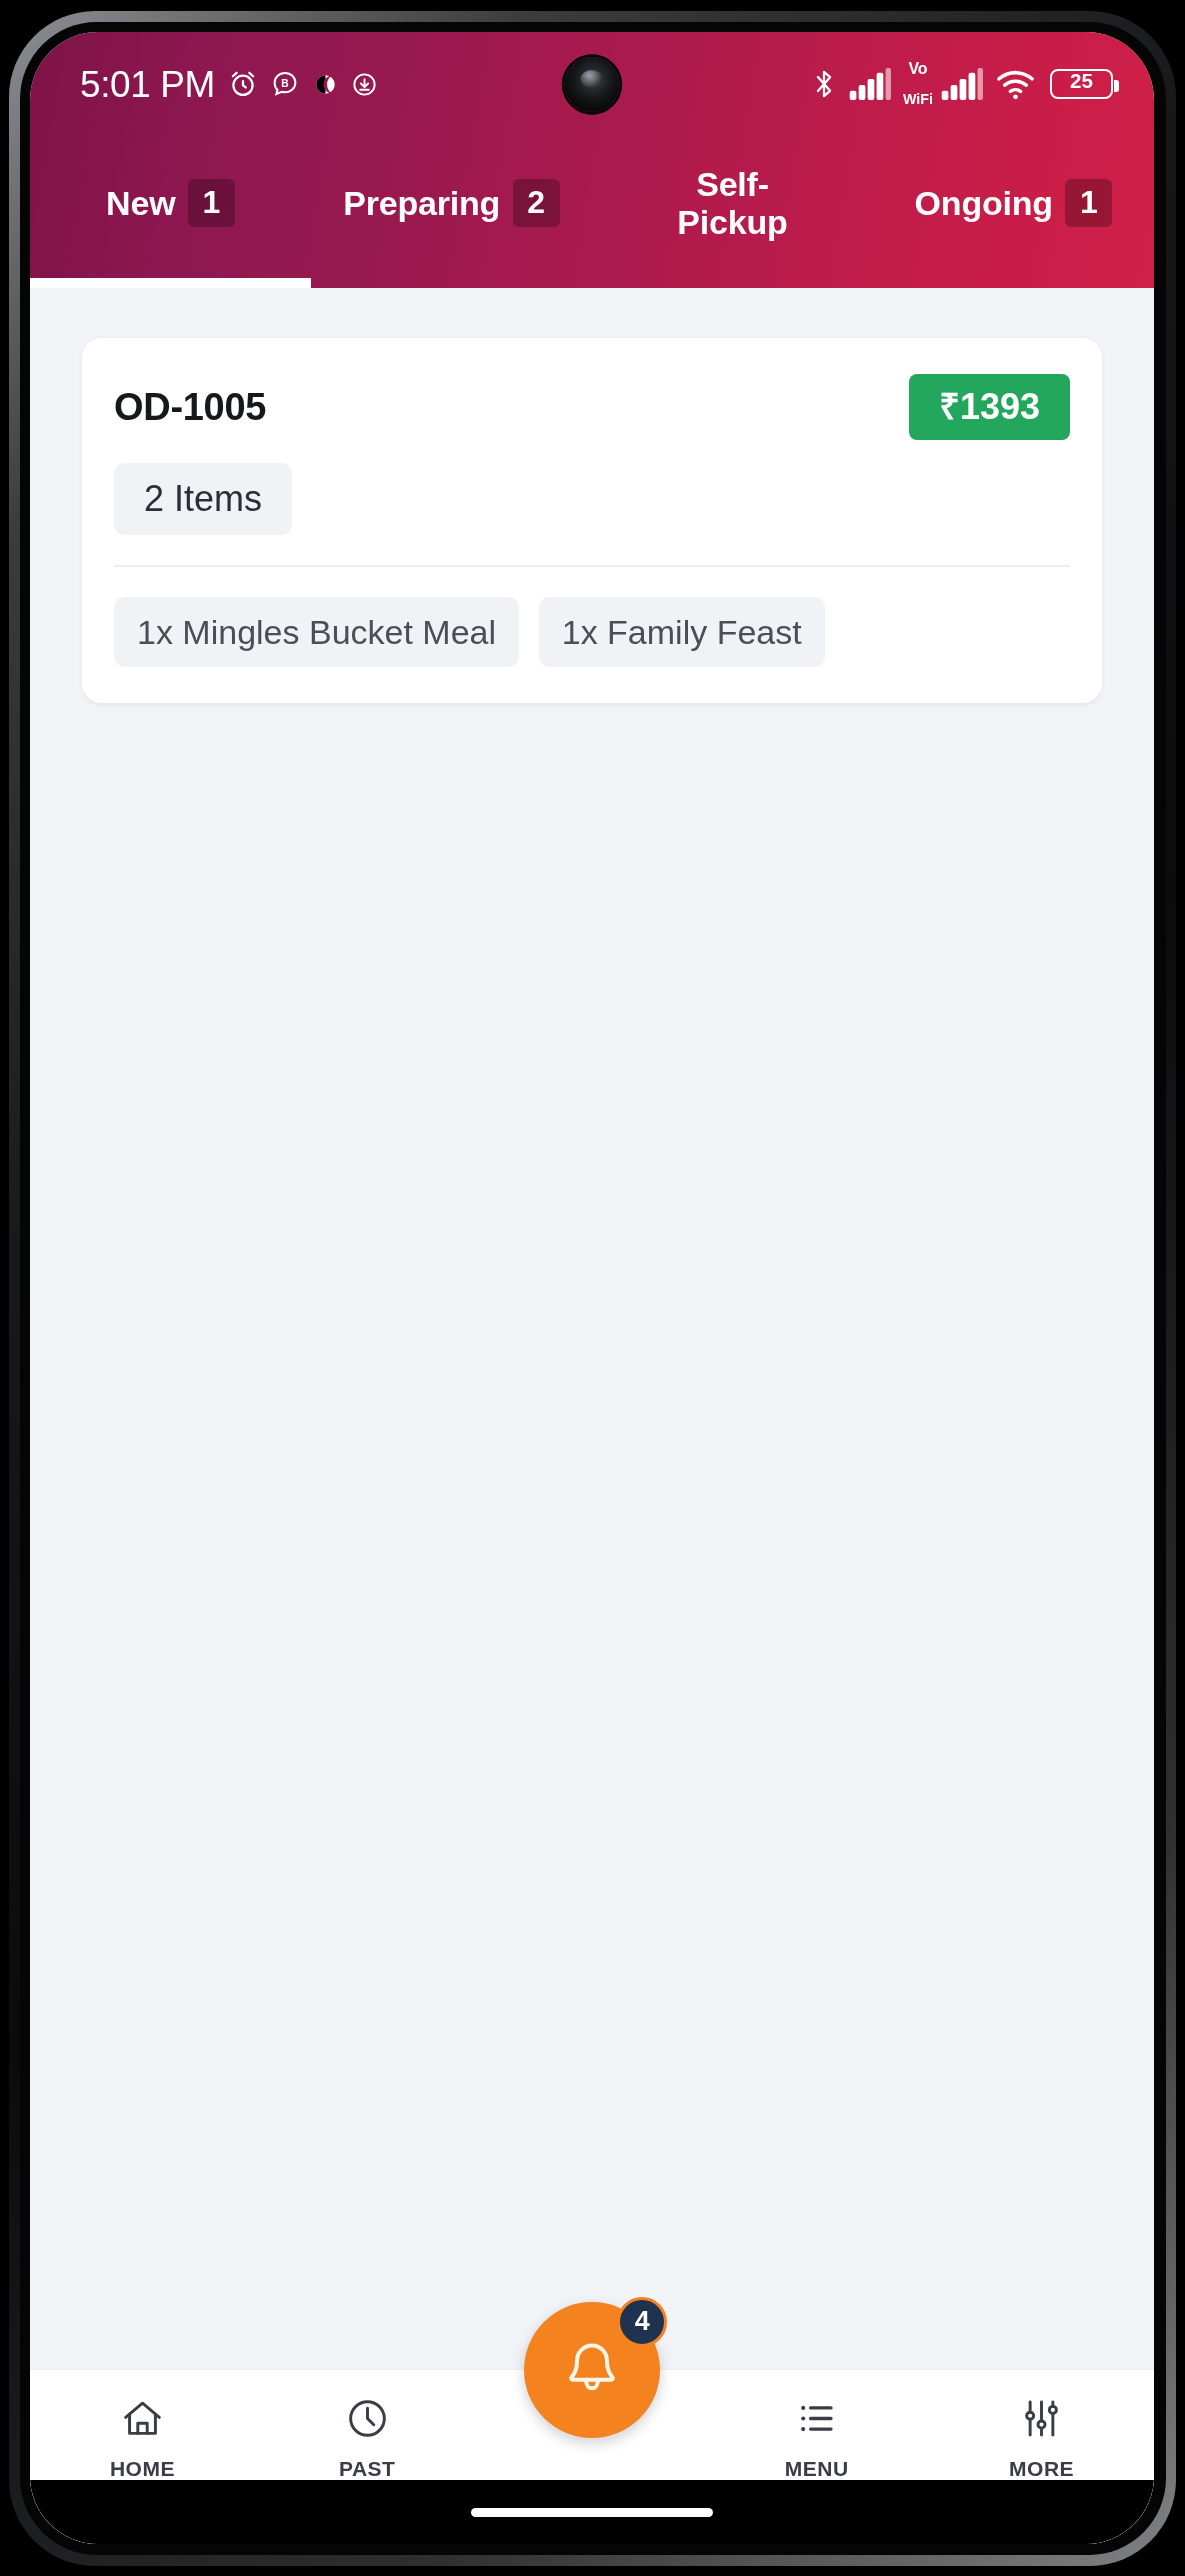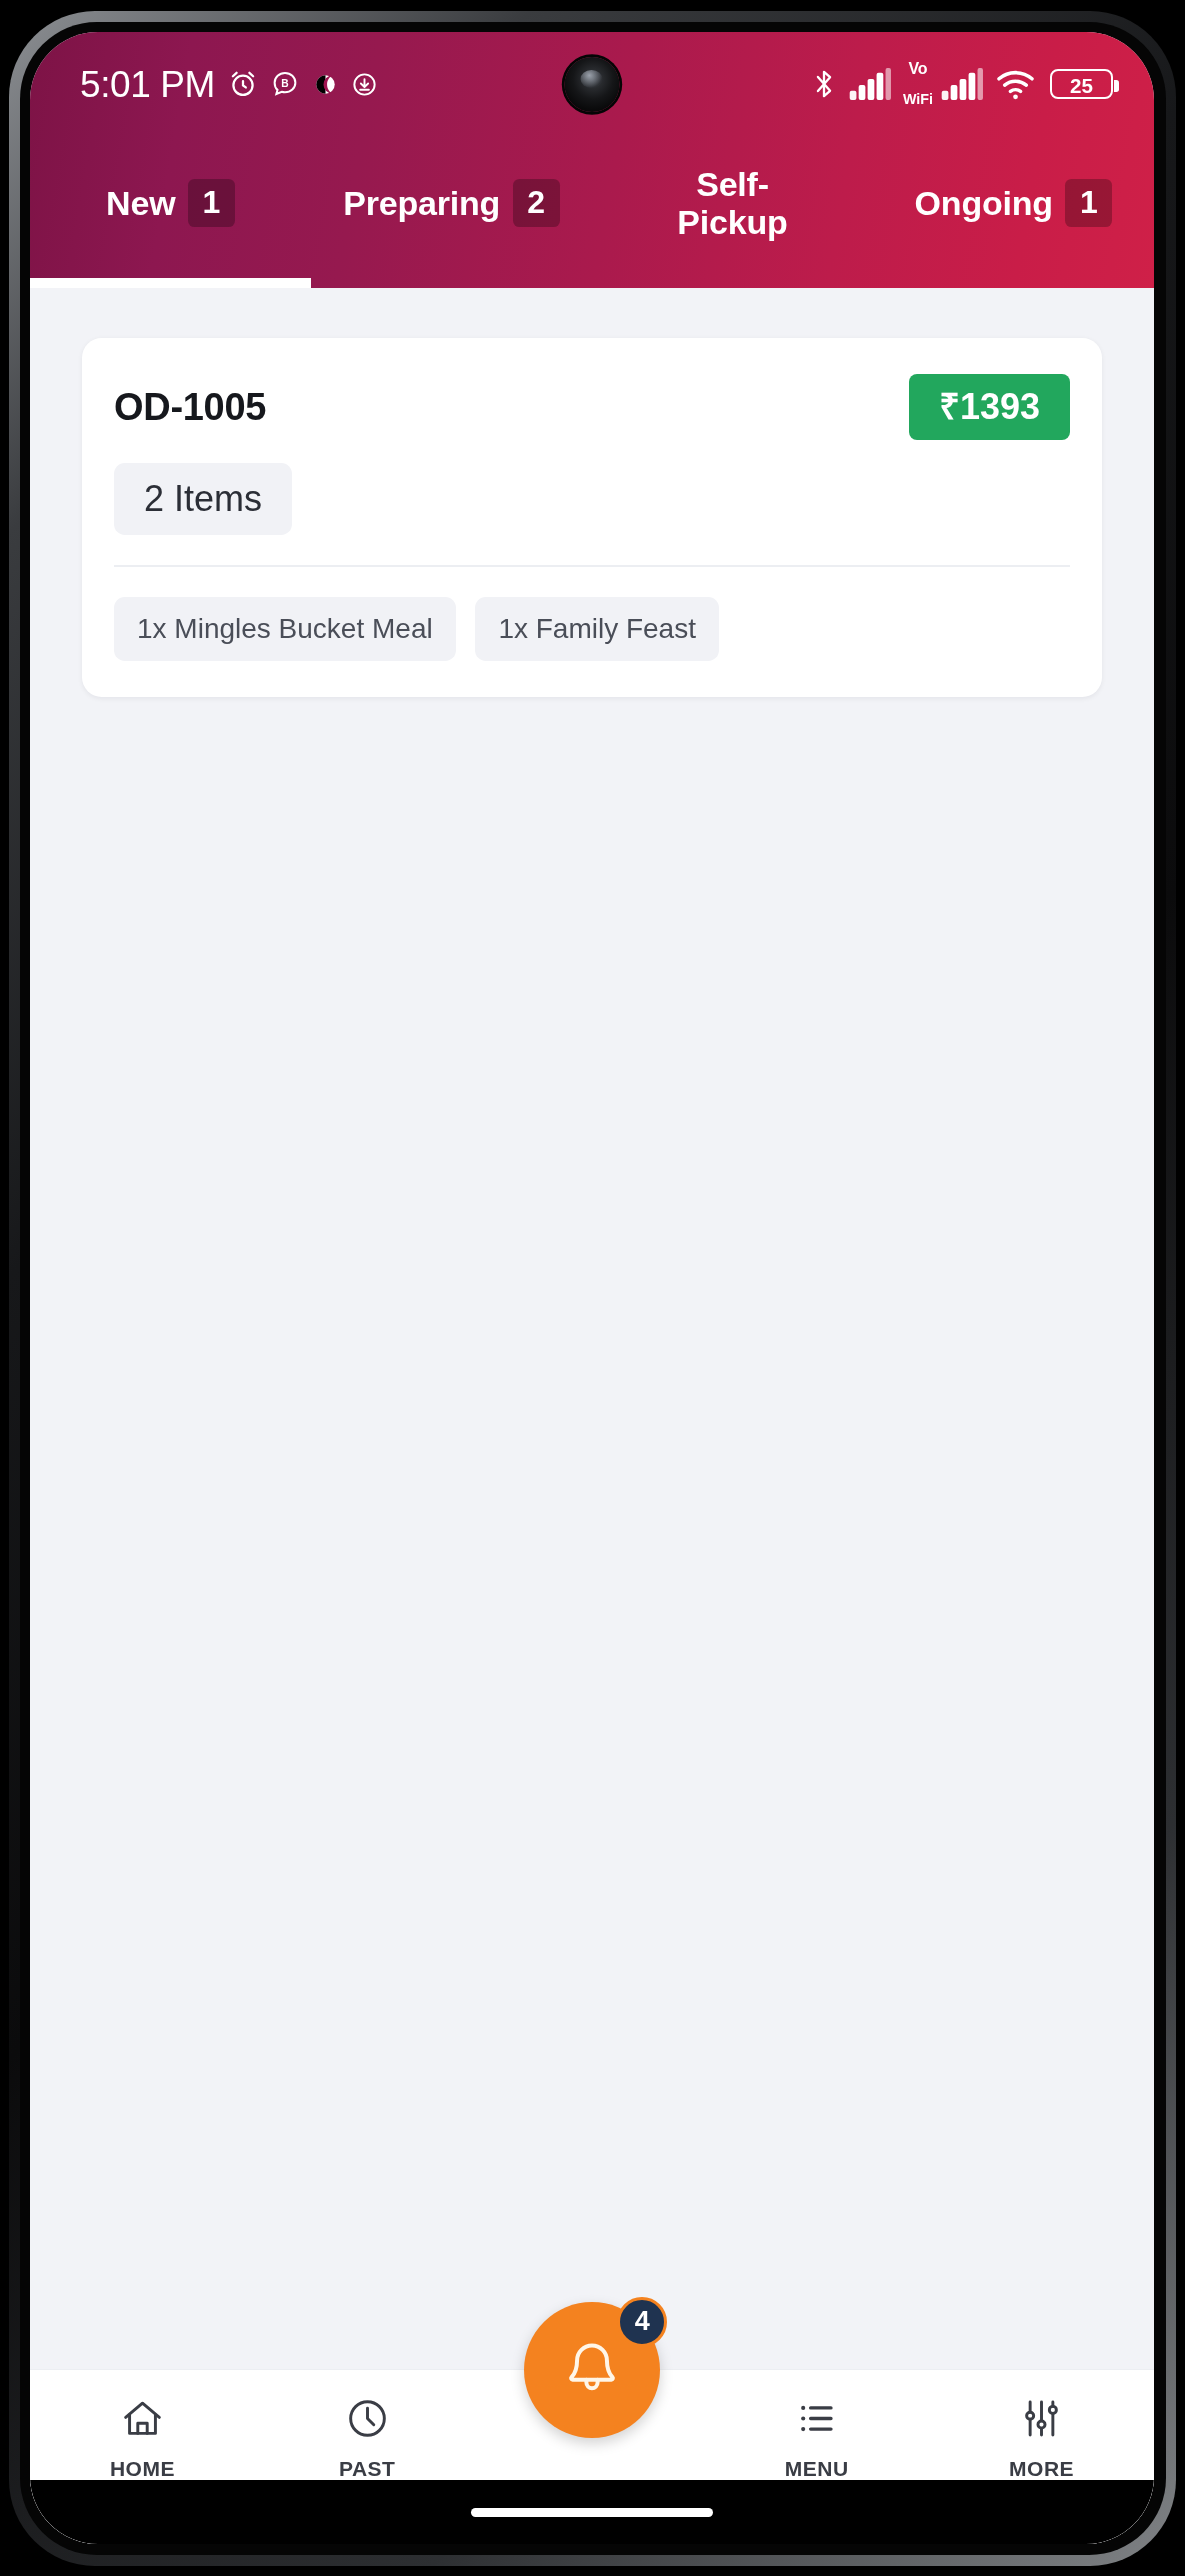--- a/index.html
+++ b/index.html
@@ -83,21 +83,21 @@
     letter-spacing: 0px;
     color: #fff;
     margin-right: -2.7px;
   }
   .vowifi span:last-child { font-size: 14.3px; margin-top: 16px; }
   .battery {
     position: relative;
     width: 63px; height: 30px;
     border: 2.7px solid #fff;
     border-radius: 8px;
-    display: flex; align-items: flex-end; justify-content: center;
+    display: flex; align-items: flex-start; justify-content: center;
     margin-left: 3.6px;
   }
   .battery::after {
     content: "";
     position: absolute;
     right: -8px; top: 9px;
     width: 5.4px; height: 11.6px;
     background: #fff;
     border-radius: 0 2.7px 2.7px 0;
   }
@@ -230,21 +230,21 @@
   #order-item-chips {
     margin-top: 30px;
     display: flex;
     flex-wrap: wrap;
     gap: 19.7px;
   }
   .item-chip {
     background: #f1f2f6;
     border-radius: 10.7px;
     padding: 18px 23px;
-    font-size: 28px;
+    font-size: 34px;
     color: #4a4e58;
     line-height: 1;
   }
 
   
   #bottom-nav {
     position: absolute;
     left: 0; bottom: 0;
     width: 100%;
     height: 175px;

